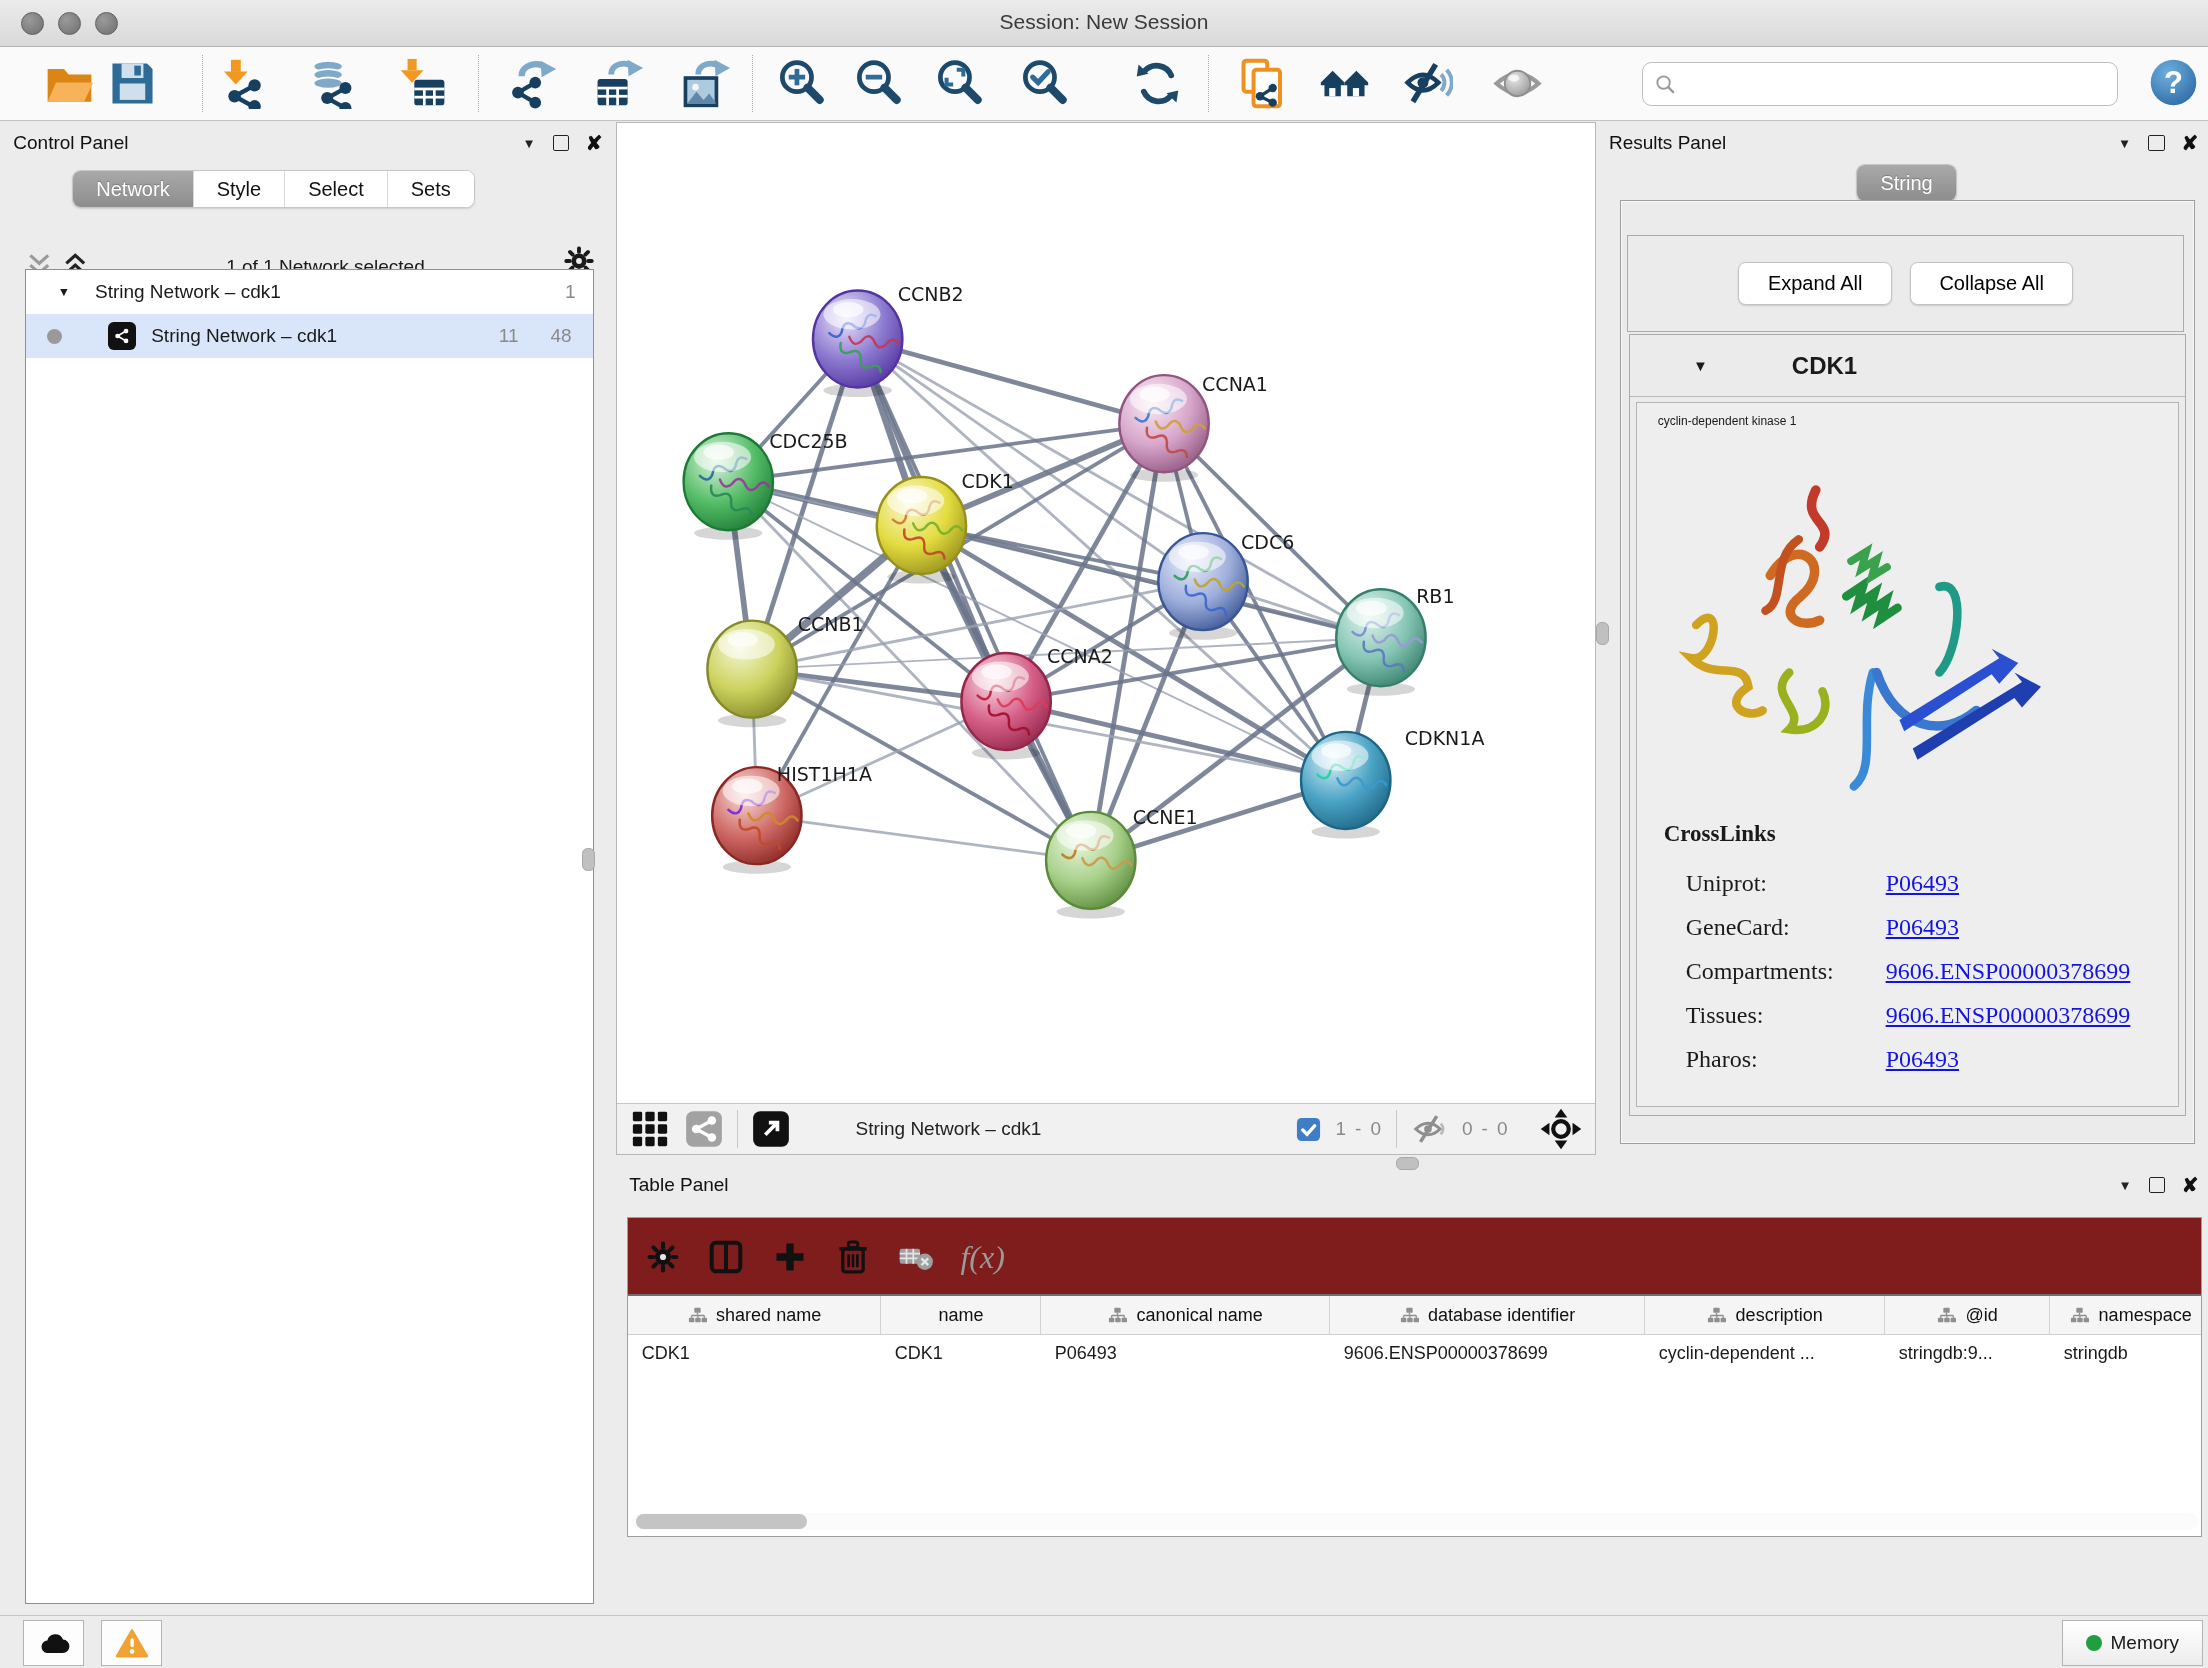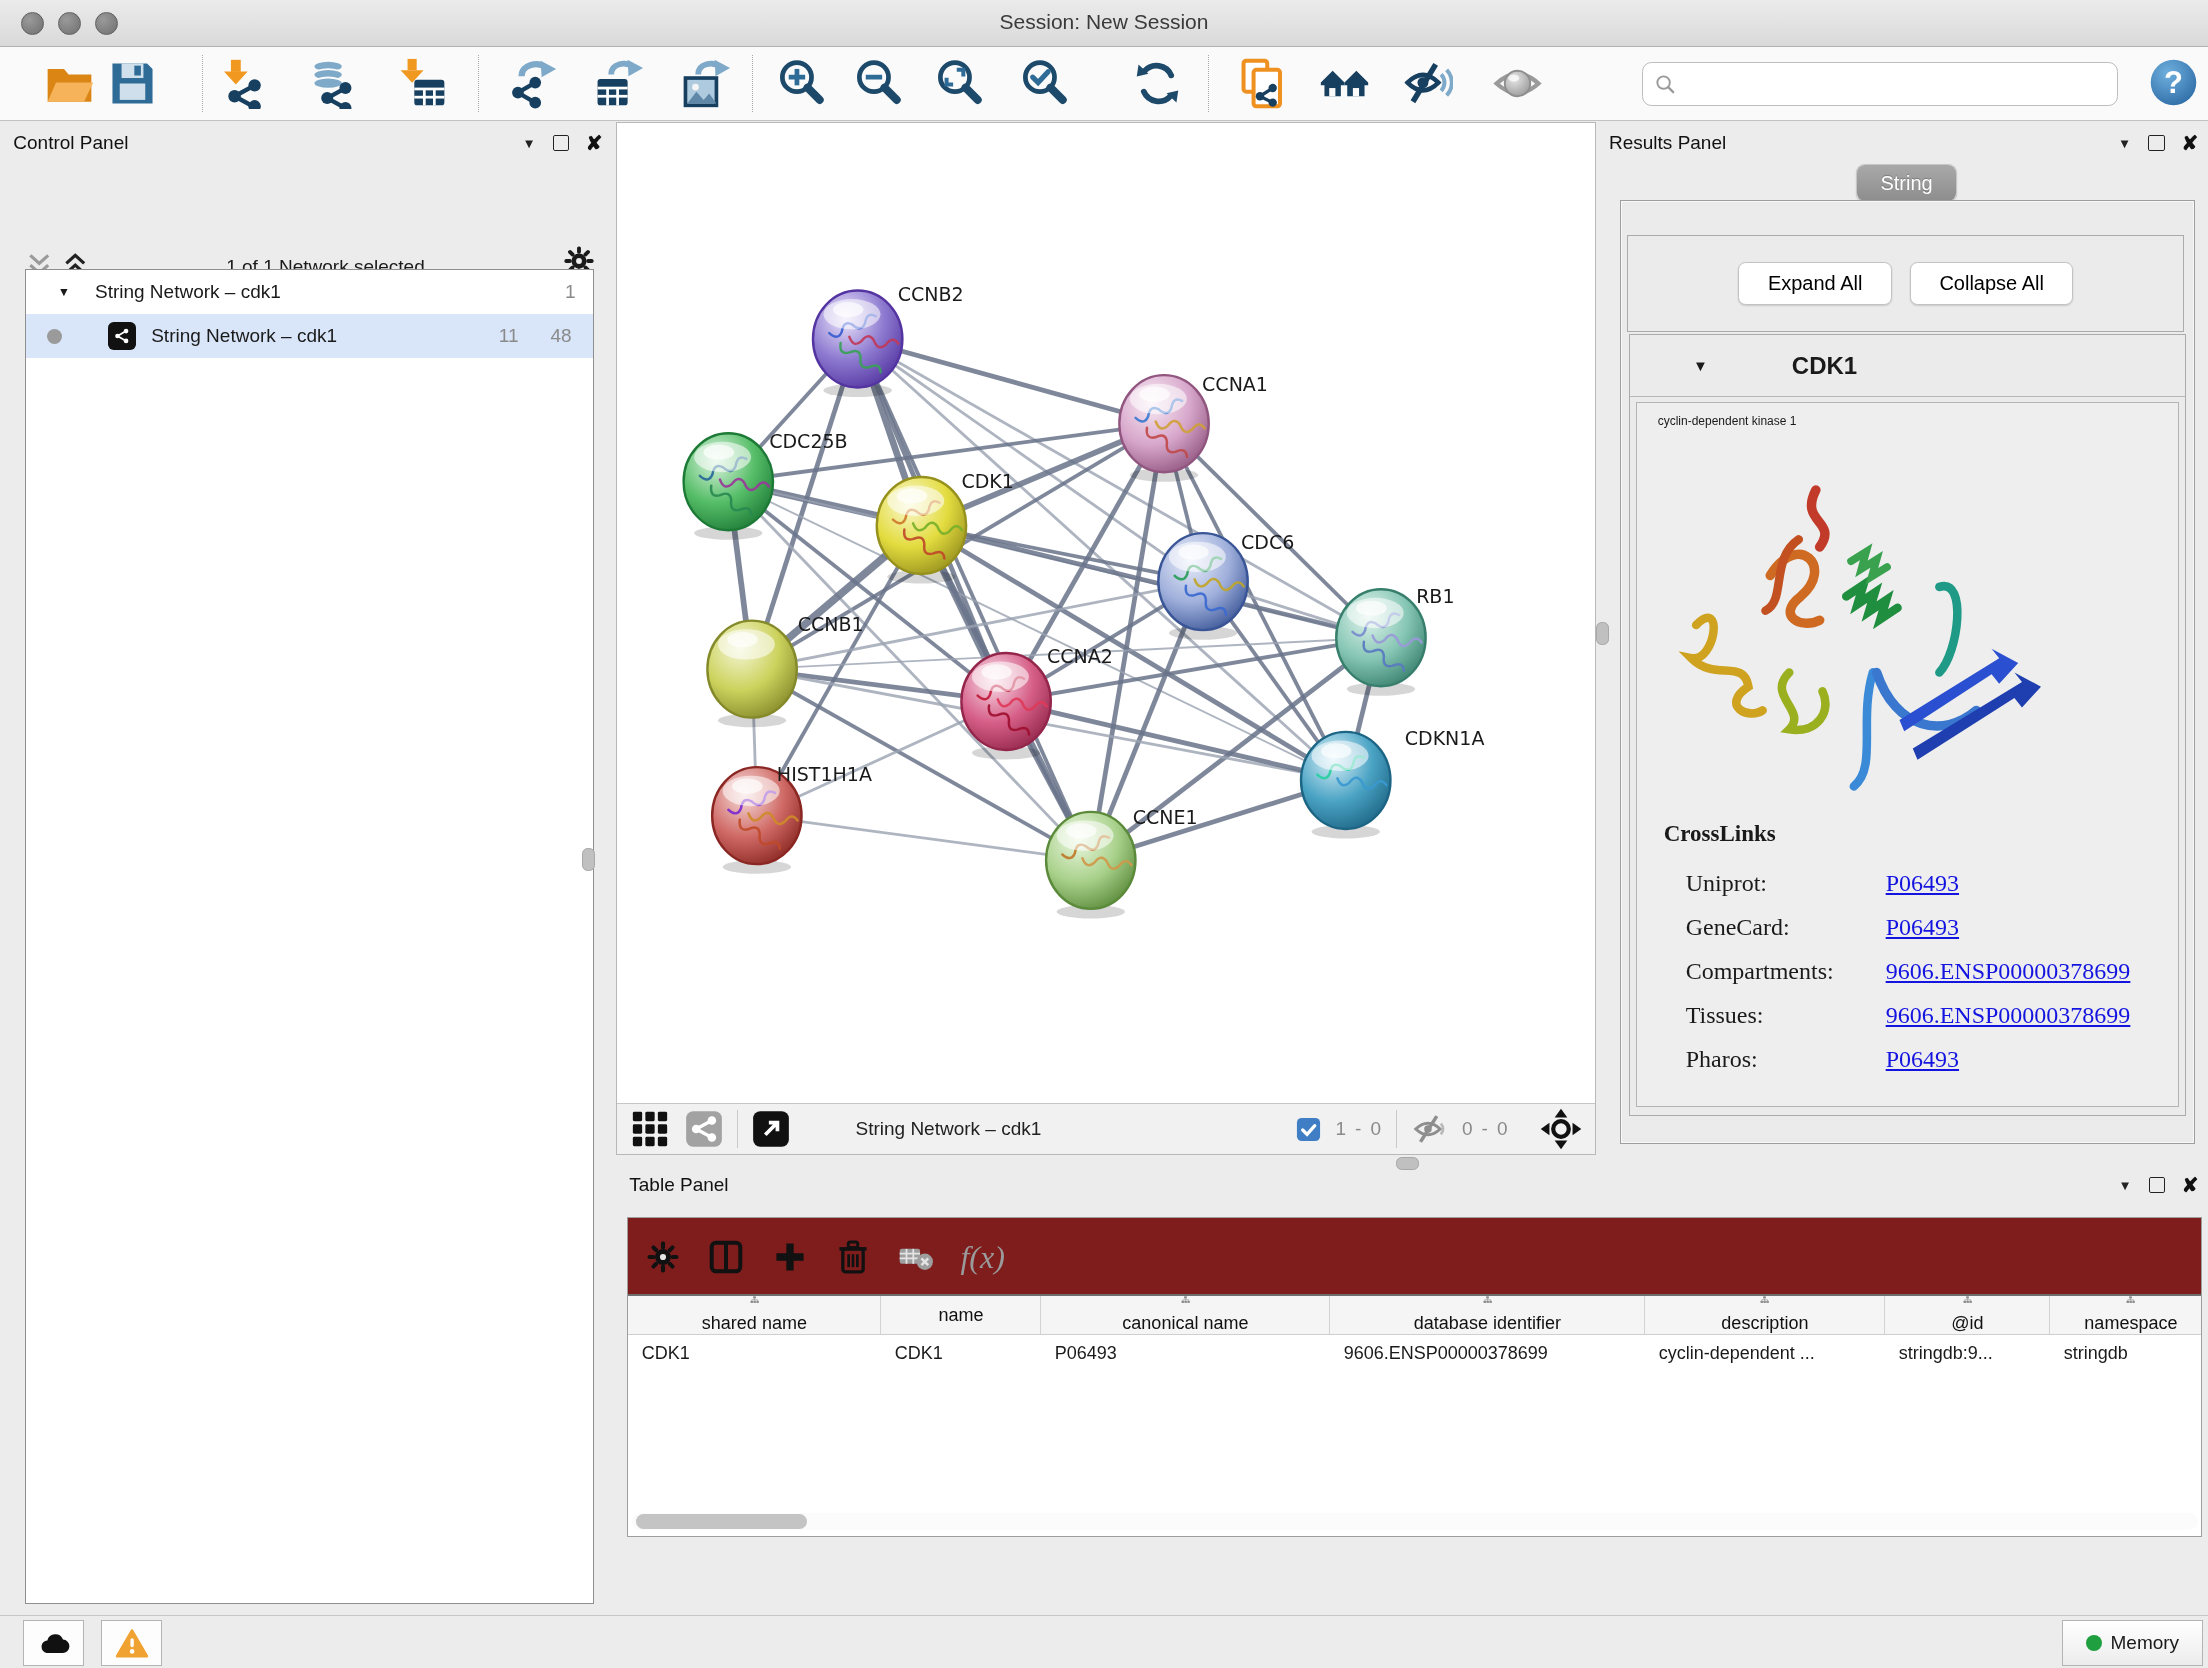--- a/index.html
+++ b/index.html
@@ -78,21 +78,21 @@
   
   #table-panel{position:absolute;left:616px;top:1168px;width:1588px;height:447px;}
   #tp-box{position:absolute;left:11.4px;top:49px;width:1573px;height:318px;background:#7f1d1d;
     border:1px solid #9e9e9e;}
   #tp-toolbar{position:absolute;left:17px;top:9.5px;height:59px;display:flex;align-items:center;gap:25px;}
   #tp-toolbar svg{display:block;}
   #fx-label{font-family:"Liberation Serif",serif;font-style:italic;font-size:32px;color:#9a9a9a;}
   #tp-table{position:absolute;left:0px;top:76px;right:0px;bottom:0px;background:#fff;border-top:2.9px solid #6e6e6e;overflow:hidden;}
   #thead{display:flex;height:38px;background:#f5f5f5;border-bottom:1px solid #cfcfcf;}
   .th{display:flex;align-items:center;justify-content:center;gap:9.5px;font-size:18px;color:#111;
-      border-right:1px solid #d2d2d2;box-sizing:border-box;overflow:hidden;white-space:nowrap;flex-direction:column;}
+      border-right:1px solid #d2d2d2;box-sizing:border-box;overflow:hidden;white-space:nowrap;}
   #trow{display:flex;height:36px;}
   .td{font-size:18px;padding-left:13.3px;display:flex;align-items:center;box-sizing:border-box;overflow:hidden;white-space:nowrap;}
   #hscroll{position:absolute;left:3.8px;bottom:5.7px;width:1566px;height:17px;background:#fbfbfb;border-radius:8.6px;}
   #hthumb{position:absolute;left:3.8px;top:1px;width:171px;height:15px;background:#c4c4c4;border-radius:7.6px;}
   #tp-tabs{position:absolute;left:0;right:0;top:382px;display:flex;justify-content:center;}
   
   #statusbar{position:absolute;left:0;top:1615px;width:2208px;height:53px;background:#ececec;border-top:1px solid #c6c6c6;}
   .sb-btn{position:absolute;top:3.8px;height:44px;background:#fdfdfd;border:1.9px solid #b4b4b4;
     display:flex;align-items:center;justify-content:center;}
   #memory-btn{left:2062px;width:139px;gap:8.6px;font-size:19px;background:linear-gradient(#fff,#ececec);}
@@ -327,20 +327,26 @@
   <div id="control-panel">
     <div class="phead" style="left:0;top:0;width:595px">
       <span>Control Panel</span>
       <span class="sp"></span>
       <span class="ph-ctl">
         <span class="ph-arrow">▼</span>
         <span class="ph-float"></span>
         <span class="ph-close">✘</span>
       </span>
     </div>
+    <div id="cp-tabs" class="seg">
+        <div class="tab active">Network</div>
+        <div class="tab">Style</div>
+        <div class="tab">Select</div>
+        <div class="tab">Sets</div>
+      </div>
     <div id="cp-subhead">
       <svg width="28.5" height="28.5" viewBox="0 0 16 16">
           <path d="M3 3l5 4.5L13 3 M3 8.5l5 4.5 5-4.5" stroke="#9a9a9a" stroke-width="1.8" fill="none"></path>
         </svg>
       <svg width="28.5" height="28.5" viewBox="0 0 16 16" style="margin-left:7.6px">
           <path d="M3 13l5-4.5 5 4.5 M3 7.5L8 3l5 4.5" stroke="#222" stroke-width="1.8" fill="none"></path>
         </svg>
       <span class="status">1 of 1 Network selected</span>
       <svg width="34" height="34" viewBox="0 0 28 28">
           <g fill="#1a1a1a">

